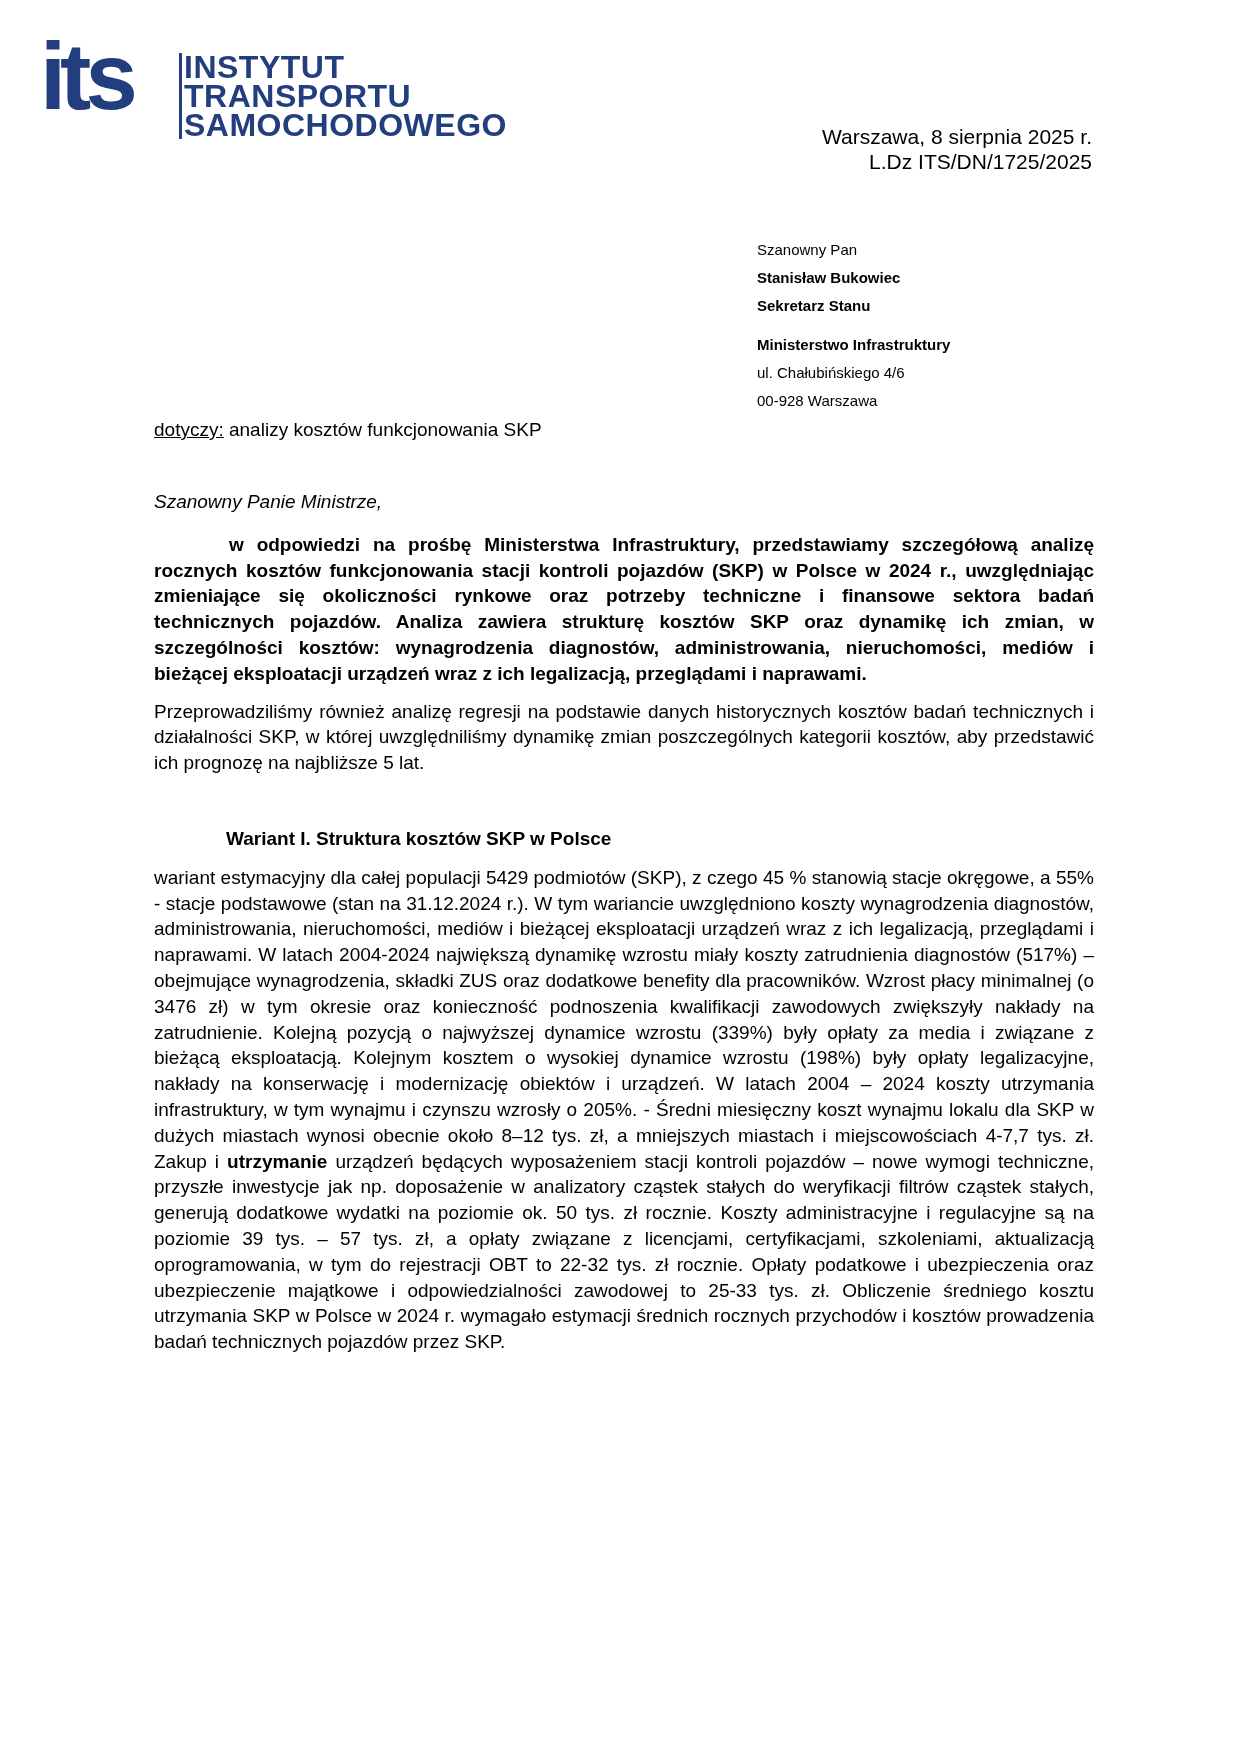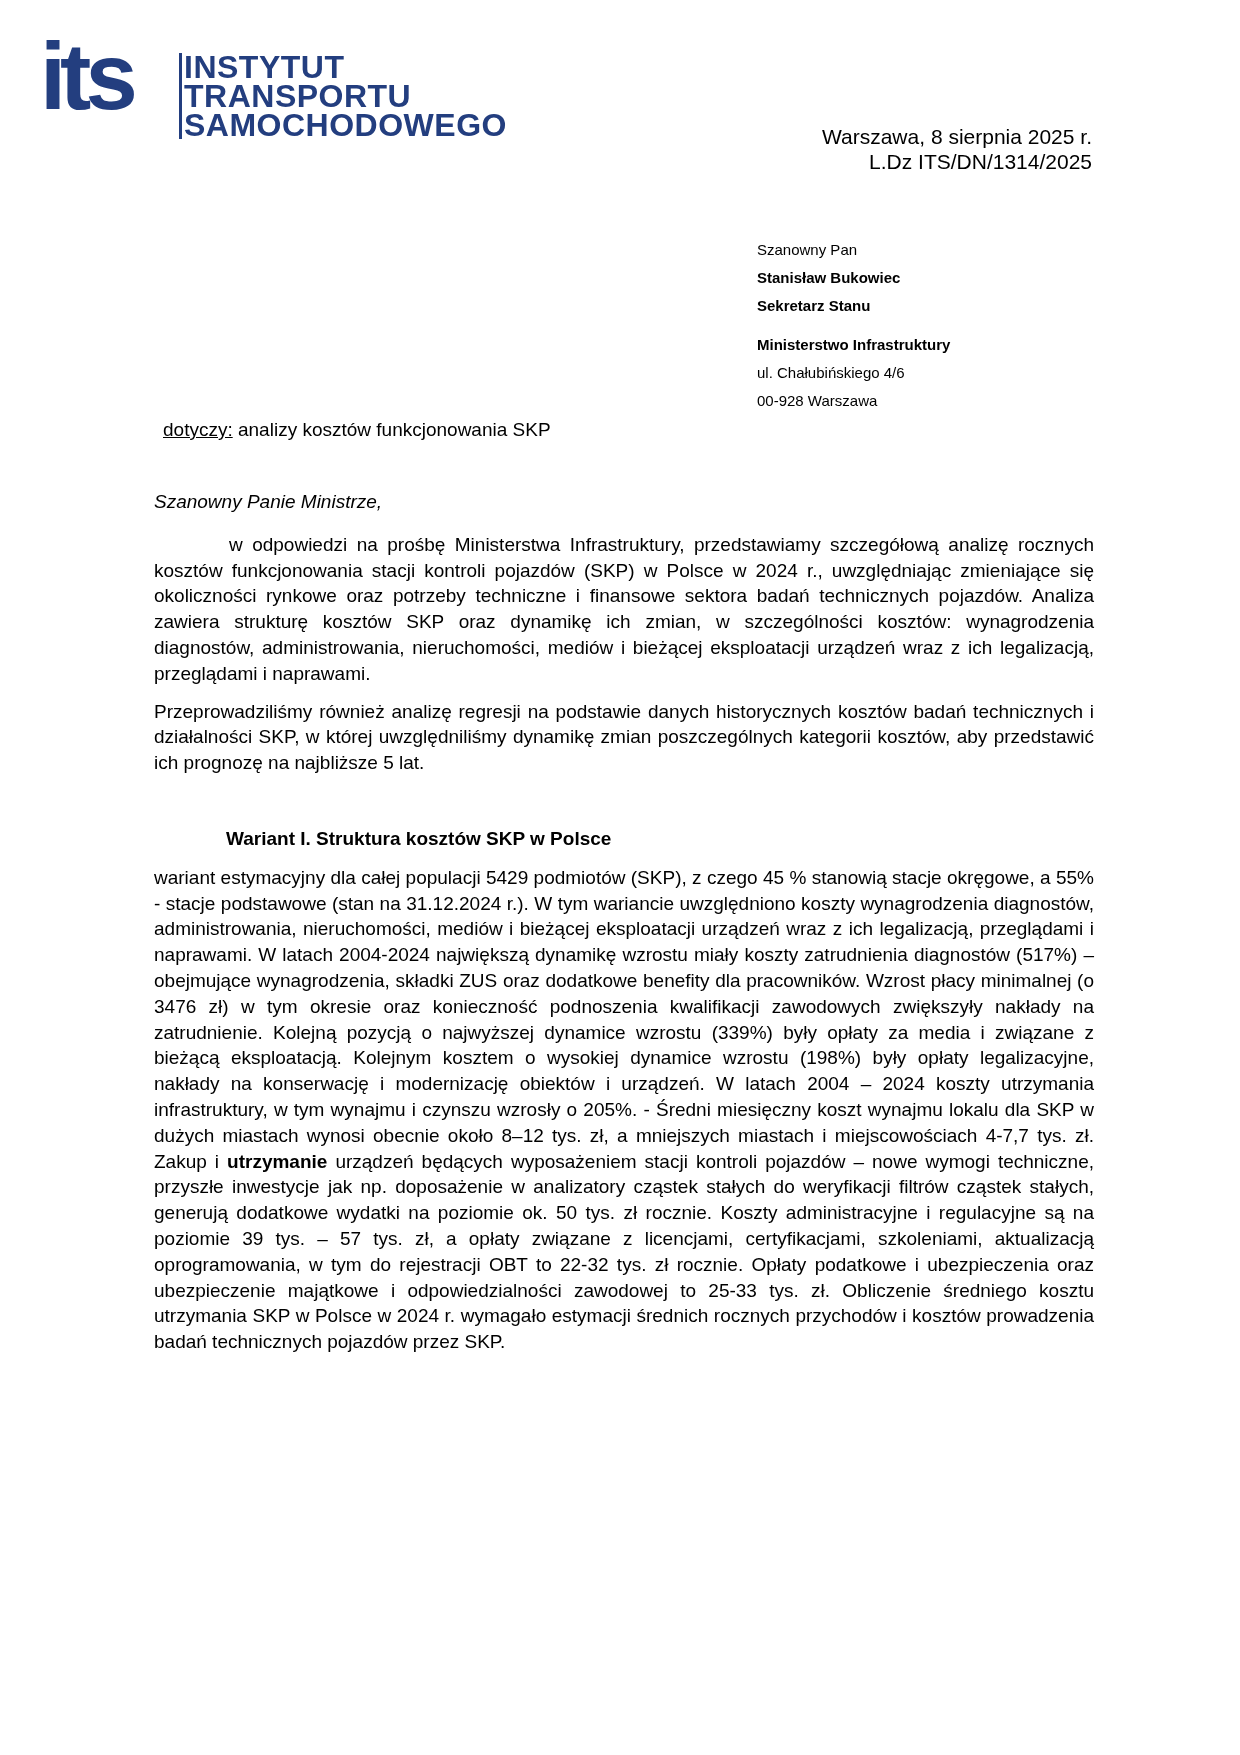--- a/index.html
+++ b/index.html
@@ -62,42 +62,41 @@
   }
   .bold { font-weight: bold; }
   .recipient .gap { margin-top: 11px; }
 
   
   .subject {
     position: absolute;
     left: 154px;
     top: 419px;
     font-size: 19px;
-    margin-left: 9px;
   }
   .subject .u { text-decoration: underline; }
 
   
   .letter-body {
     position: absolute;
     left: 154px;
     top: 489px;
     width: 940px;
     font-size: 19px;
     line-height: 25.8px;
   }
   .greeting {
     font-style: italic;
     margin: 0 0 17px 0;
   }
   .para {
     margin: 0 0 12px 0;
     text-align: justify;
   }
-  .para.first-indent { text-indent: 75px; }
+  .para.first-indent { text-indent: 75px; font-weight: bold; }
   .section-heading {
     font-size: 19px;
     font-weight: bold;
     margin: 50px 0 13px 72px;
     line-height: 25.8px;
   }
 </style>
 </head>
 <body>
 
@@ -106,21 +105,21 @@
   <div class="logo-mark">its</div>
   <div class="logo-divider"></div>
   <div class="logo-org">
     <div>INSTYTUT</div>
     <div>TRANSPORTU</div>
     <div>SAMOCHODOWEGO</div>
   </div>
 
   <div class="meta">
     <div>Warszawa, 8 sierpnia 2025 r.</div>
-    <div>L.Dz ITS/DN/1314/2025</div>
+    <div>L.Dz ITS/DN/1725/2025</div>
   </div>
 
   <div class="recipient">
     <div>Szanowny Pan</div>
     <div class="bold">Stanisław Bukowiec</div>
     <div class="bold">Sekretarz Stanu</div>
     <div class="bold gap">Ministerstwo Infrastruktury</div>
     <div>ul. Chałubińskiego 4/6</div>
     <div>00-928 Warszawa</div>
   </div>

